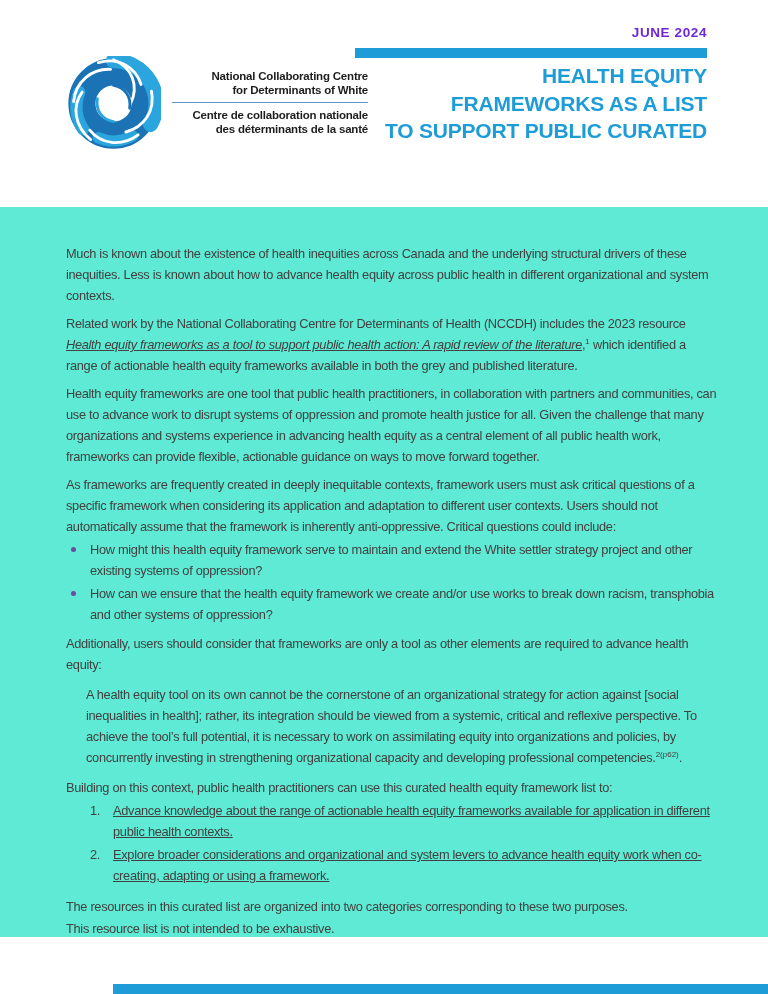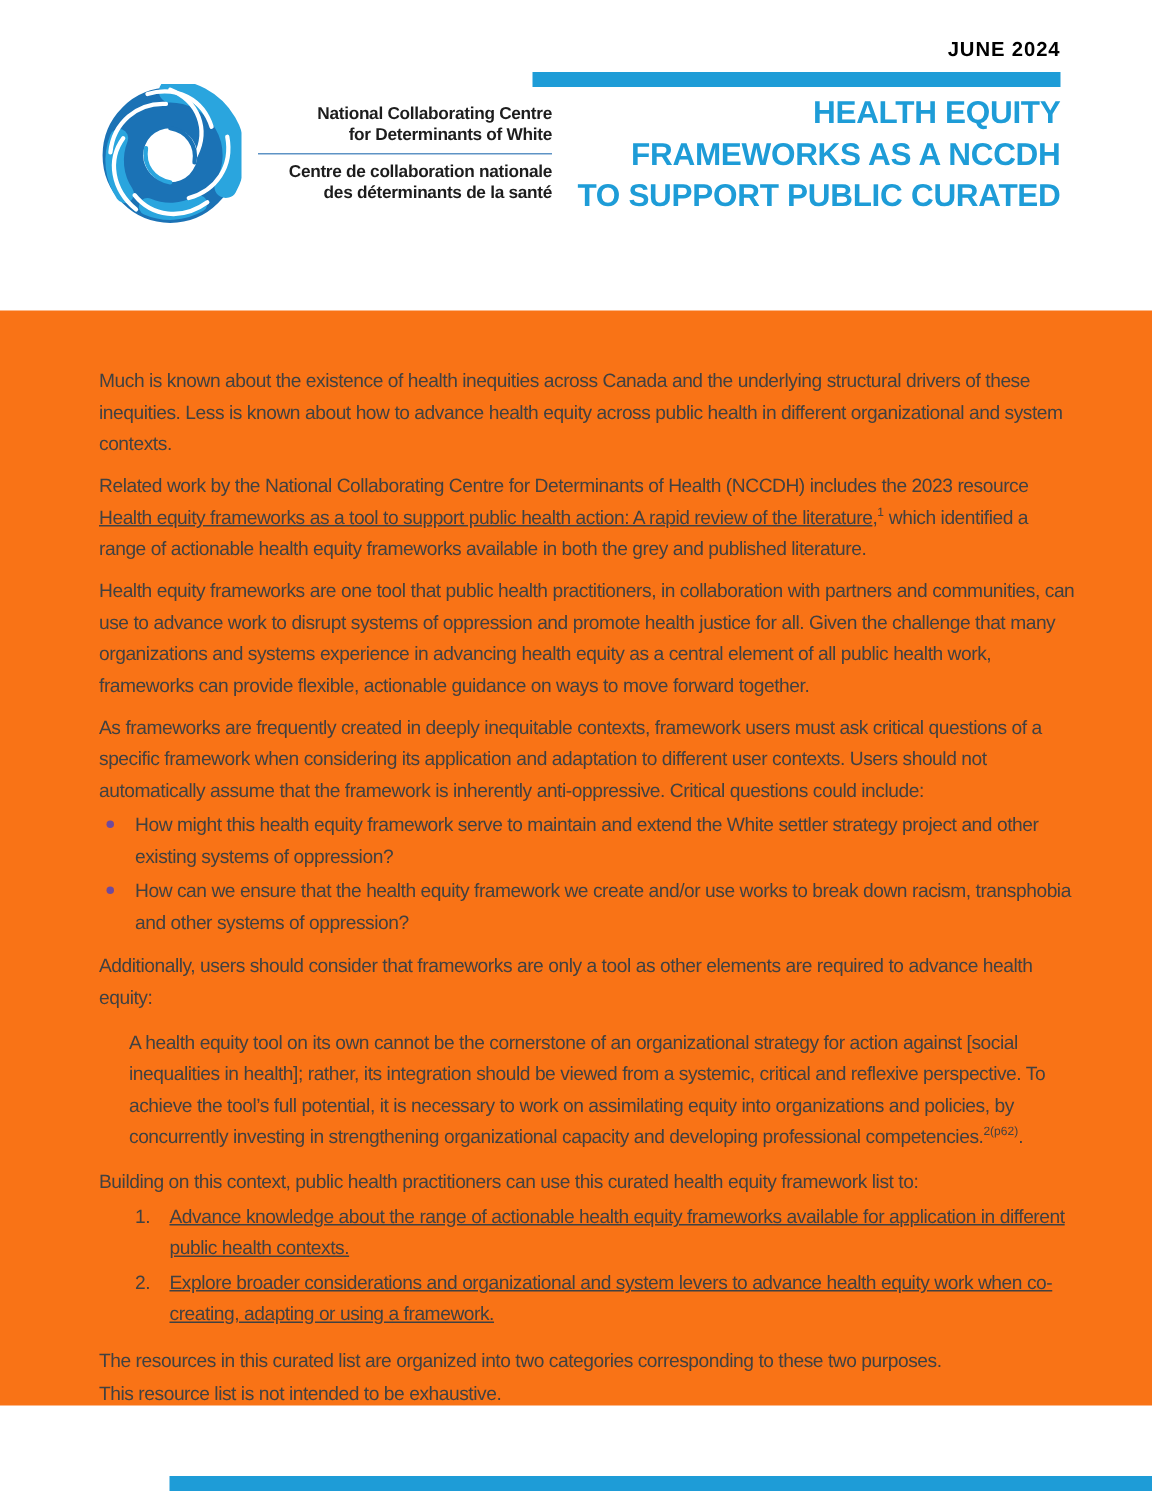--- a/index.html
+++ b/index.html
@@ -3,21 +3,21 @@
 <meta charset="utf-8">
 <style>
   * { margin:0; padding:0; box-sizing:border-box; }
   html,body { width:768px; }
   body { font-family:"Liberation Sans", sans-serif; background:#ffffff; }
   .page { position:relative; width:768px; height:994px; background:#ffffff; overflow:hidden; }
 
   
   .date-label {
     position:absolute; top:25px; right:61px;
-    color:#000000; font-size:13.5px; font-weight:bold; letter-spacing:.6px;
+    color:#6d28d9; font-size:13.5px; font-weight:bold; letter-spacing:.6px;
   }
   .header-rule {
     position:absolute; top:48px; left:355px; right:61px; height:10px;
     background:#1e9cd7;
   }
   .page-title {
     position:absolute; top:62px; right:61px; width:430px;
     text-align:right; color:#1e9cd7; font-weight:bold;
     font-size:21px; line-height:27.5px; letter-spacing:-.2px;
   }
@@ -25,25 +25,25 @@
   .logo-mark { width:95px; height:95px; flex:0 0 auto; }
   .logo-text { margin-left:11px; padding-top:13px; width:196px; }
   .logo-text .en, .logo-text .fr {
     font-size:11.5px; line-height:14px; color:#1d1d1d; font-weight:bold; letter-spacing:-.2px;
   }
   .logo-divider { height:1px; background:#5e93c5; margin:5px 0 5px 0; width:196px; }
 
   
   .body-section {
     position:absolute; top:207px; left:0; width:768px; height:730px;
-    background:#f97316; padding:36px 50px 0 66px; overflow:hidden;
+    background:#5eead4; padding:36px 50px 0 66px; overflow:hidden;
     color:#414141; font-size:12.8px; line-height:21px; letter-spacing:-.3px;
   }
   .body-section p { margin:0 0 7px 0; }
-  .resource-link { text-decoration:underline; color:#414141; }
+  .resource-link { font-style:italic; text-decoration:underline; color:#414141; }
   sup { font-size:8px; line-height:0; vertical-align:super; letter-spacing:0; }
 
   ul.bullet-list { list-style:none; margin:2px 0 8px 0; }
   ul.bullet-list li {
     position:relative; padding-left:24px; margin-bottom:2px;
   }
   ul.bullet-list li::before {
     content:""; position:absolute; left:5px; top:8px;
     width:5px; height:5px; border-radius:50%; background:#6f4a9d;
   }
@@ -100,21 +100,21 @@
       <div class="en">National Collaborating Centre</div>
       <div class="en">for Determinants of White</div>
       <div class="logo-divider"></div>
       <div class="fr">Centre de collaboration nationale</div>
       <div class="fr">des déterminants de la santé</div>
     </span>
   </div>
 
   <div class="page-title">
     <div>HEALTH EQUITY</div>
-    <div>FRAMEWORKS AS A NCCDH</div>
+    <div>FRAMEWORKS AS A LIST</div>
     <div>TO SUPPORT PUBLIC CURATED</div>
   </div>
 
   <div class="body-section">
 
     <p>Much is known about the existence of health inequities across Canada and the underlying structural drivers of these inequities. Less is known about how to advance health equity across public health in different organizational and system contexts.</p>
 
     <p><span>Related work by the National Collaborating Centre for Determinants of Health (NCCDH) includes the 2023 resource </span><span class="resource-link">Health equity frameworks as a tool to support public health action: A rapid review of the literature</span><span>,</span><sup>1</sup><span> which identified a range of actionable health equity frameworks available in both the grey and published literature.</span></p>
 
     <p>Health equity frameworks are one tool that public health practitioners, in collaboration with partners and communities, can use to advance work to disrupt systems of oppression and promote health justice for all. Given the challenge that many organizations and systems experience in advancing health equity as a central element of all public health work, frameworks can provide flexible, actionable guidance on ways to move forward together.</p>

